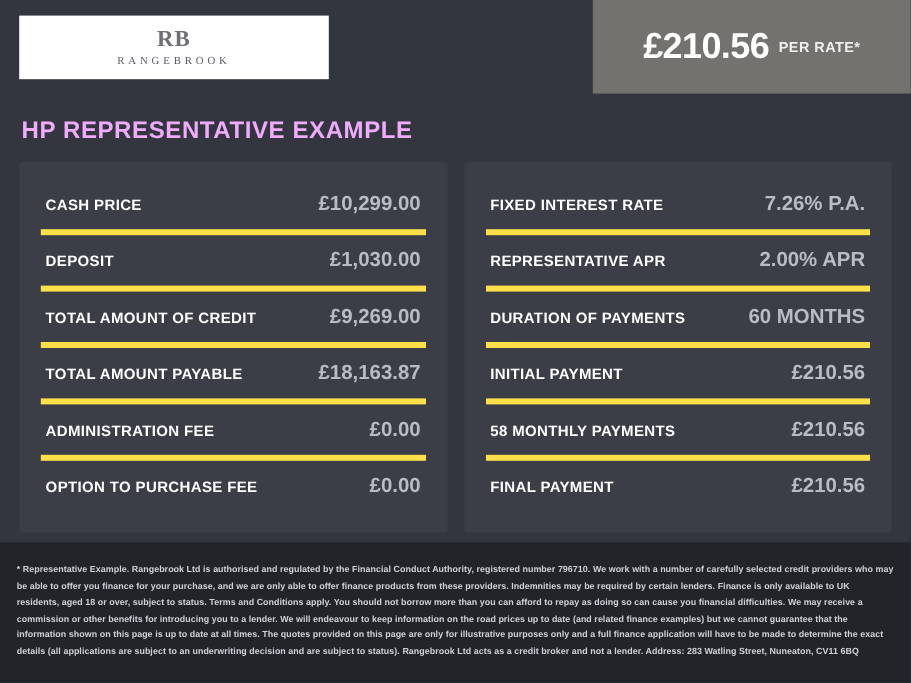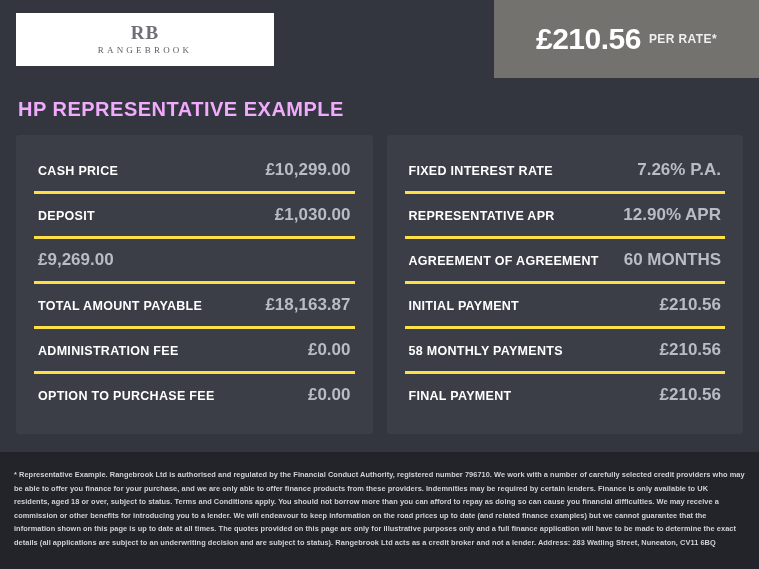--- a/index.html
+++ b/index.html
@@ -101,21 +101,21 @@
     flex: 1;
     background: #3b3e47;
     border-radius: 3px;
     padding: 14px 18px 18px 18px;
   }
   .row {
     display: flex;
     align-items: baseline;
     justify-content: space-between;
     padding: 11px 4px 11px 4px;
-    border-bottom: 3px solid #fde047;
+    border-bottom: 5px solid #fde047;
   }
   .row:last-child {
     border-bottom: none;
   }
   .row-label {
     font-size: 12.5px;
     font-weight: bold;
     letter-spacing: 0.3px;
     color: #ffffff;
     white-space: nowrap;
@@ -173,20 +173,21 @@
     <div class="panel">
       <div class="row">
         <span class="row-label">CASH PRICE</span>
         <span class="row-value">£10,299.00</span>
       </div>
       <div class="row">
         <span class="row-label">DEPOSIT</span>
         <span class="row-value">£1,030.00</span>
       </div>
       <div class="row">
+        <span class="row-label">TOTAL AMOUNT OF CREDIT</span>
         <span class="row-value">£9,269.00</span>
       </div>
       <div class="row">
         <span class="row-label">TOTAL AMOUNT PAYABLE</span>
         <span class="row-value">£18,163.87</span>
       </div>
       <div class="row">
         <span class="row-label">ADMINISTRATION FEE</span>
         <span class="row-value">£0.00</span>
       </div>
@@ -196,24 +197,24 @@
       </div>
     </div>
 
     <div class="panel">
       <div class="row">
         <span class="row-label">FIXED INTEREST RATE</span>
         <span class="row-value">7.26% P.A.</span>
       </div>
       <div class="row">
         <span class="row-label">REPRESENTATIVE APR</span>
-        <span class="row-value">12.90% APR</span>
-      </div>
-      <div class="row">
-        <span class="row-label">AGREEMENT OF AGREEMENT</span>
+        <span class="row-value">2.00% APR</span>
+      </div>
+      <div class="row">
+        <span class="row-label">DURATION OF PAYMENTS</span>
         <span class="row-value">60 MONTHS</span>
       </div>
       <div class="row">
         <span class="row-label">INITIAL PAYMENT</span>
         <span class="row-value">£210.56</span>
       </div>
       <div class="row">
         <span class="row-label">58 MONTHLY PAYMENTS</span>
         <span class="row-value">£210.56</span>
       </div>

